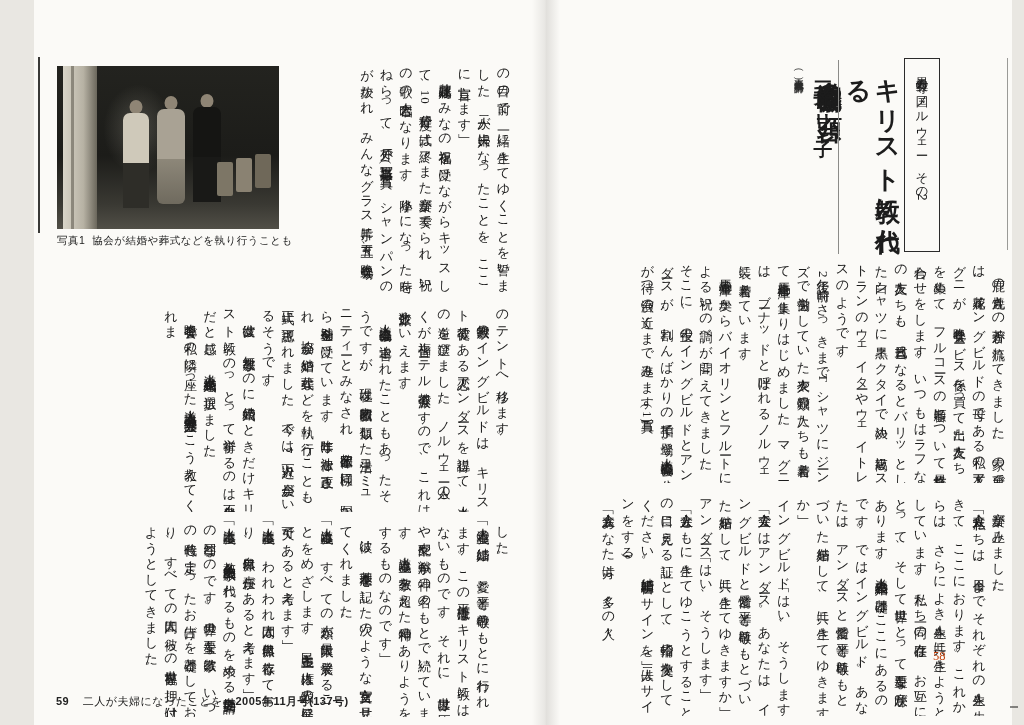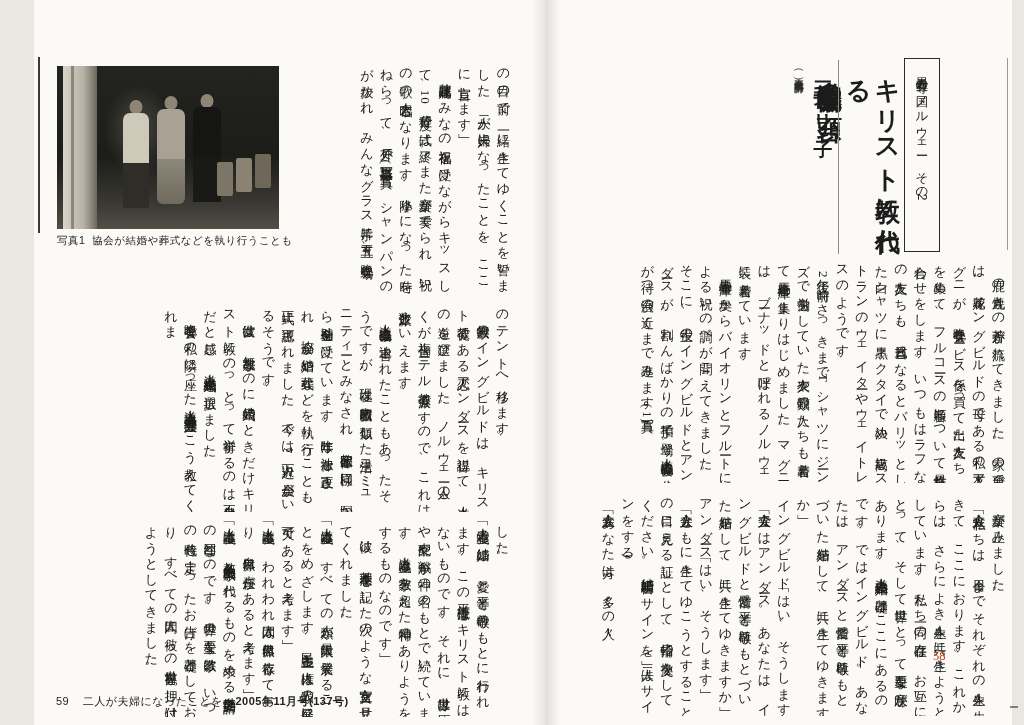--- a/index.html
+++ b/index.html
@@ -98,21 +98,21 @@
   .lp-band2{left:56px;top:301px;width:456px;height:211px;}
   .lp-band3{left:56px;top:517px;width:456px;height:200px;}
   .rp-band1{left:540px;top:256px;width:468px;height:227px;}
   .rp-band2{left:540px;top:490px;width:468px;height:226px;}
   
   .left-footer{
     position:absolute;left:56px;top:694px;
     font-family:"Liberation Sans","DejaVu Sans",sans-serif;
     font-size:11px;color:#222;letter-spacing:0.5px;
   }
-  .left-footer .pgno{font-weight:normal;margin-right:10px;}
+  .left-footer .pgno{font-weight:bold;margin-right:10px;}
   .left-footer .issue{margin-left:9px;font-weight:bold;}
   .right-pgno{
     position:absolute;left:933px;top:649px;
     font-size:12.5px;color:#c2410c;text-align:center;
   }
 </style>
 </head>
 <body>
 
 <div class="spread">

